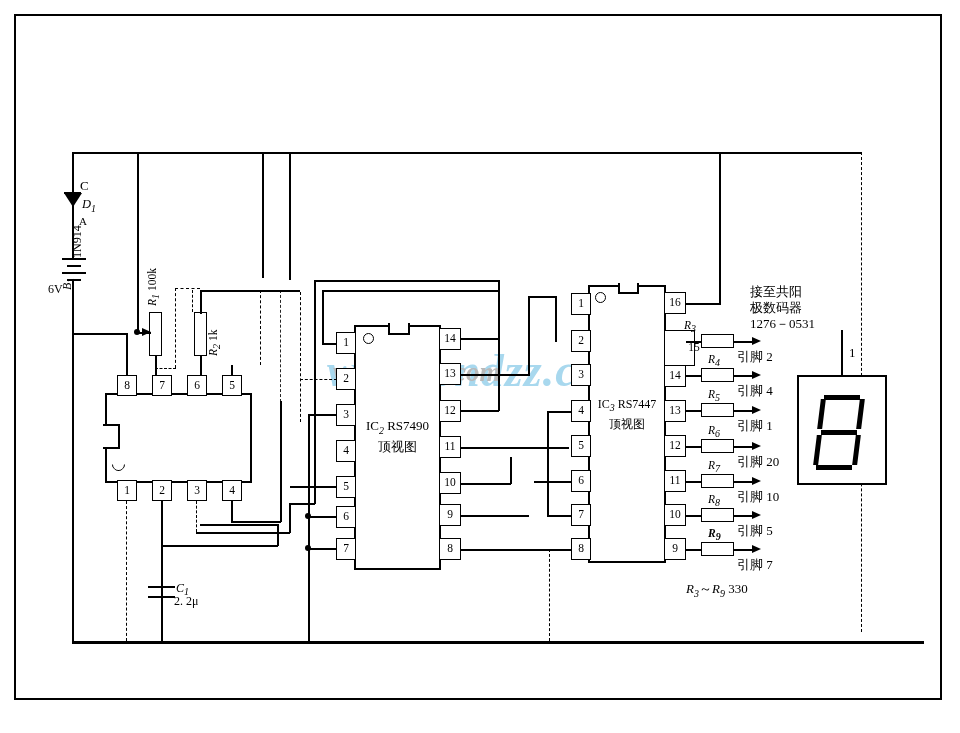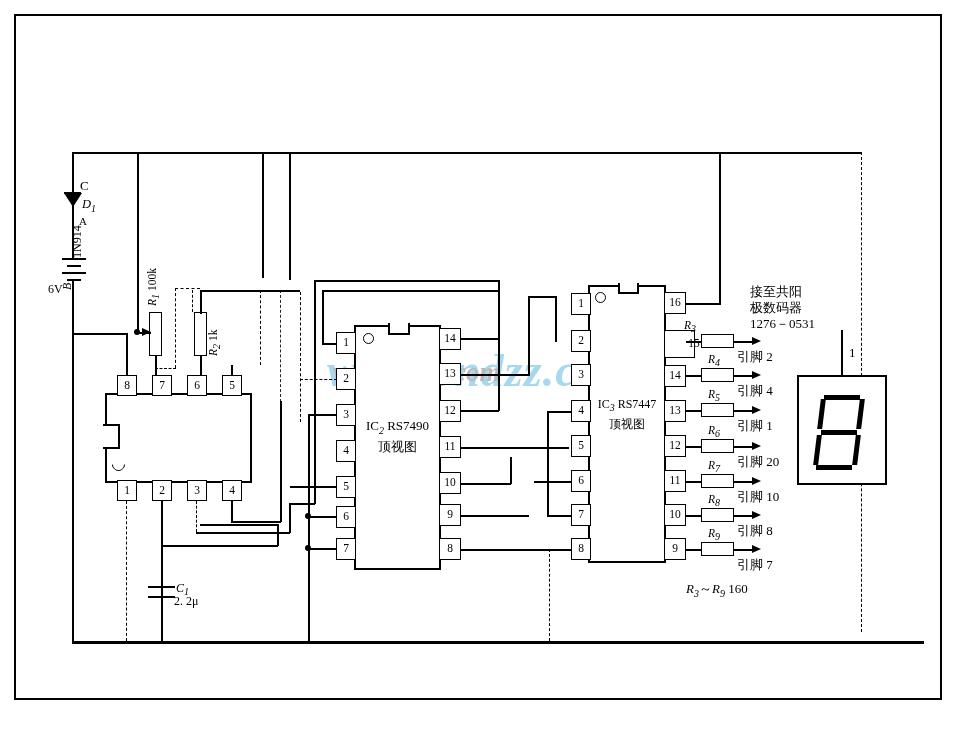--- a/index.html
+++ b/index.html
@@ -261,21 +261,21 @@
   <div class="pin" style="left:571px;top:293px;width:20px;height:22px;">1</div>
   <div class="pin" style="left:571px;top:330px;width:20px;height:22px;">2</div>
   <div class="pin" style="left:571px;top:364px;width:20px;height:22px;">3</div>
   <div class="pin" style="left:571px;top:400px;width:20px;height:22px;">4</div>
   <div class="pin" style="left:571px;top:435px;width:20px;height:22px;">5</div>
   <div class="pin" style="left:571px;top:470px;width:20px;height:22px;">6</div>
   <div class="pin" style="left:571px;top:504px;width:20px;height:22px;">7</div>
   <div class="pin" style="left:571px;top:538px;width:20px;height:22px;">8</div>
 
   <div class="pin" style="left:664px;top:292px;width:22px;height:22px;">16</div>
-  <div class="pin" style="left:664px;top:330px;width:22px;height:28px;padding-left:29px;">15</div>
+  <div class="pin" style="left:664px;top:330px;width:22px;height:36px;padding-left:29px;">15</div>
   <div class="pin" style="left:664px;top:365px;width:22px;height:22px;">14</div>
   <div class="pin" style="left:664px;top:400px;width:22px;height:22px;">13</div>
   <div class="pin" style="left:664px;top:435px;width:22px;height:22px;">12</div>
   <div class="pin" style="left:664px;top:470px;width:22px;height:22px;">11</div>
   <div class="pin" style="left:664px;top:504px;width:22px;height:22px;">10</div>
   <div class="pin" style="left:664px;top:538px;width:22px;height:22px;">9</div>
 
   <div class="w wh" style="left:686px;top:303px;width:35px;"></div>
   <div class="w wv" style="left:719px;top:152px;height:152px;"></div>
 
@@ -332,25 +332,25 @@
   <div class="arrow-r" style="left:752px;top:476.5px;"></div>
   <div class="lbl-cn" style="left:737px;top:488px;">引脚 10</div>
 
   <div class="w wh" style="left:686px;top:515px;width:16px;"></div>
   <div class="res" style="left:701px;top:508px;width:33px;height:14px;"></div>
   <div class="res-lbl" style="left:708px;top:493px;">
     <span>R</span><span class="sub">8</span>
   </div>
   <div class="w wh" style="left:734px;top:515px;width:20px;"></div>
   <div class="arrow-r" style="left:752px;top:510.5px;"></div>
-  <div class="lbl-cn" style="left:737px;top:522px;">引脚 8</div>
+  <div class="lbl-cn" style="left:737px;top:522px;">引脚 5</div>
 
   <div class="w wh" style="left:686px;top:549px;width:16px;"></div>
   <div class="res" style="left:701px;top:542px;width:33px;height:14px;"></div>
-  <div class="res-lbl" style="left:708px;top:527px;">
+  <div class="res-lbl" style="left:708px;top:527px;font-weight:bold;">
     <span>R</span><span class="sub">9</span>
   </div>
   <div class="w wh" style="left:734px;top:549px;width:20px;"></div>
   <div class="arrow-r" style="left:752px;top:544.5px;"></div>
   <div class="lbl-cn" style="left:737px;top:556px;">引脚 7</div>
 
   <div class="lbl-cn" style="left:750px;top:283px;">接至共阳</div>
   <div class="lbl-cn" style="left:750px;top:299px;">极数码器</div>
   <div class="lbl-cn" style="left:750px;top:315px;">1276－0531</div>
 
@@ -367,21 +367,21 @@
 
     <div class="seg" style="left:16px;top:58px;width:5px;height:30px;transform:skewX(-7deg);"></div>
 
     <div class="seg" style="left:55px;top:58px;width:5px;height:30px;transform:skewX(-7deg);"></div>
 
     <div class="seg" style="left:17px;top:88px;width:36px;height:5px;"></div>
   </div>
   <div class="w wv" style="left:841px;top:330px;height:46px;"></div>
 
   <div class="lbl" style="left:686px;top:580px;font-size:13px;">
-    <span class="ital">R</span><span class="sub">3</span><span>～</span><span class="ital">R</span><span class="sub">9</span> <span>160</span>
+    <span class="ital">R</span><span class="sub">3</span><span>～</span><span class="ital">R</span><span class="sub">9</span> <span>330</span>
   </div>
 
   <div class="dash-v" style="left:192px;top:290px;height:22px;"></div>
   <div class="dash-v" style="left:260px;top:290px;height:75px;"></div>
   <div class="w wv" style="left:262px;top:152px;height:126px;"></div>
   <div class="dash-v" style="left:300px;top:292px;height:130px;"></div>
   <div class="w wv" style="left:289px;top:152px;height:128px;"></div>
 
 </div>
 

